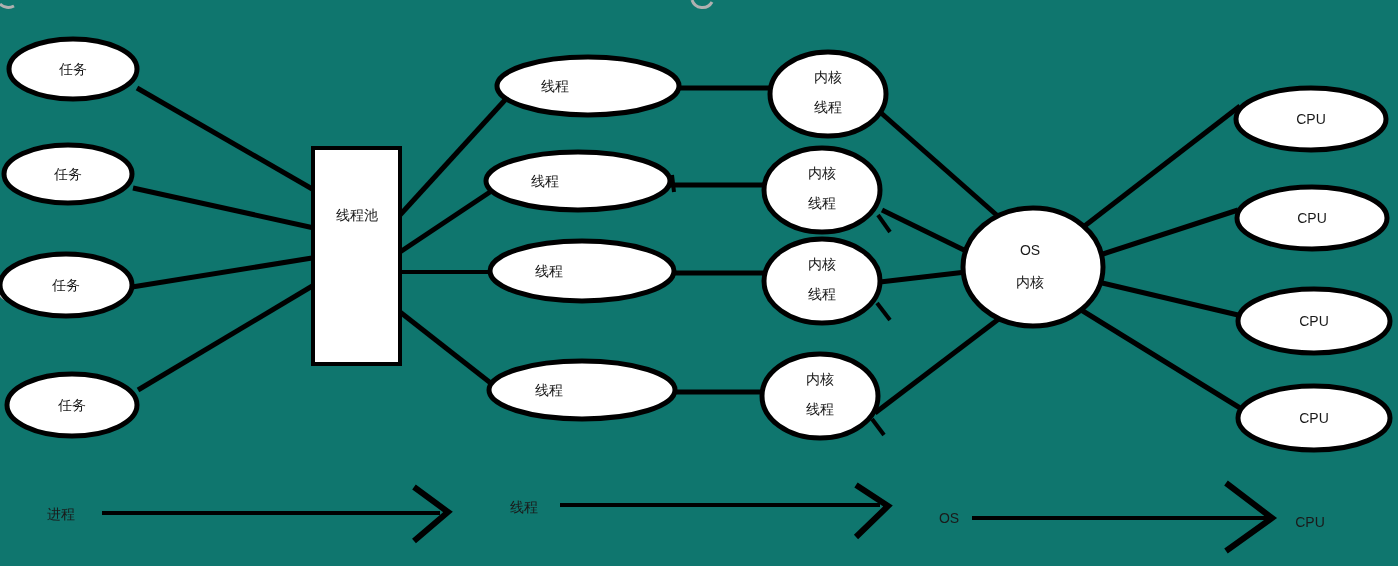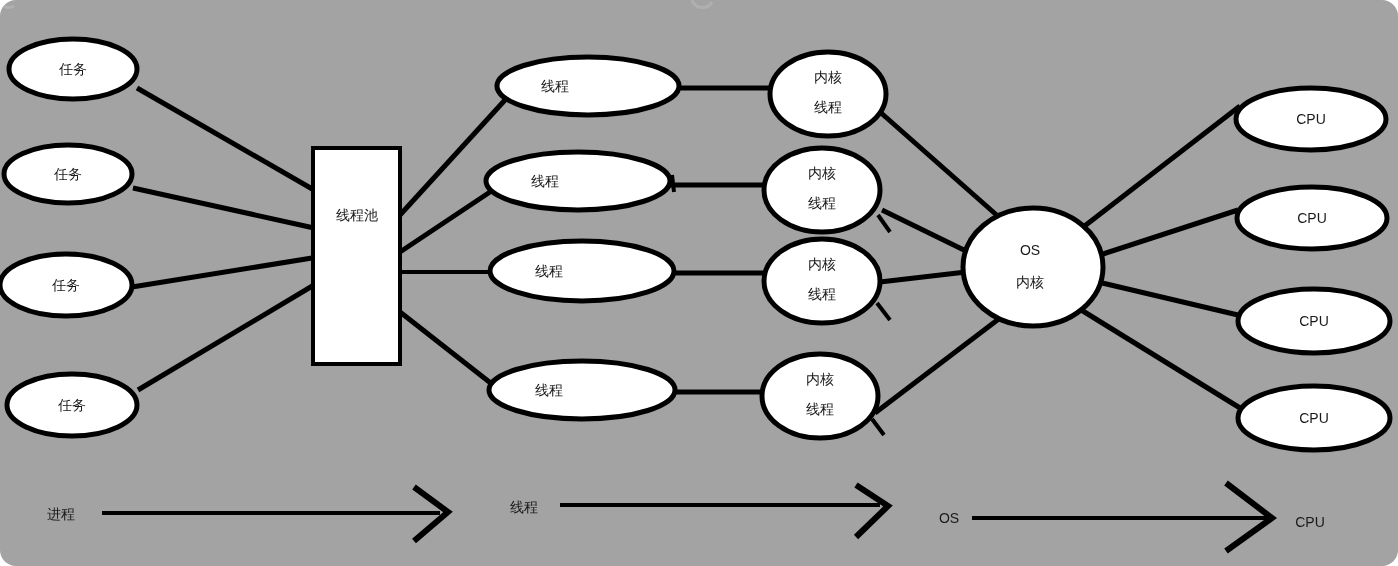--- a/index.html
+++ b/index.html
@@ -7,23 +7,22 @@
     padding: 0;
     background: #ffffff;
   }
   body {
     font-family: "Liberation Sans", sans-serif;
   }
   #canvas-wrap {
     position: relative;
     width: 1398px;
     height: 566px;
-    background: #a3a3a3;
+    background: #0f766e;
     overflow: hidden;
-    border-radius: 16px;
   }
   svg#diagram {
     display: block;
     width: 1398px;
     height: 566px;
   }
   .node-shape {
     fill: #ffffff;
     stroke: #000000;
     stroke-width: 5;

